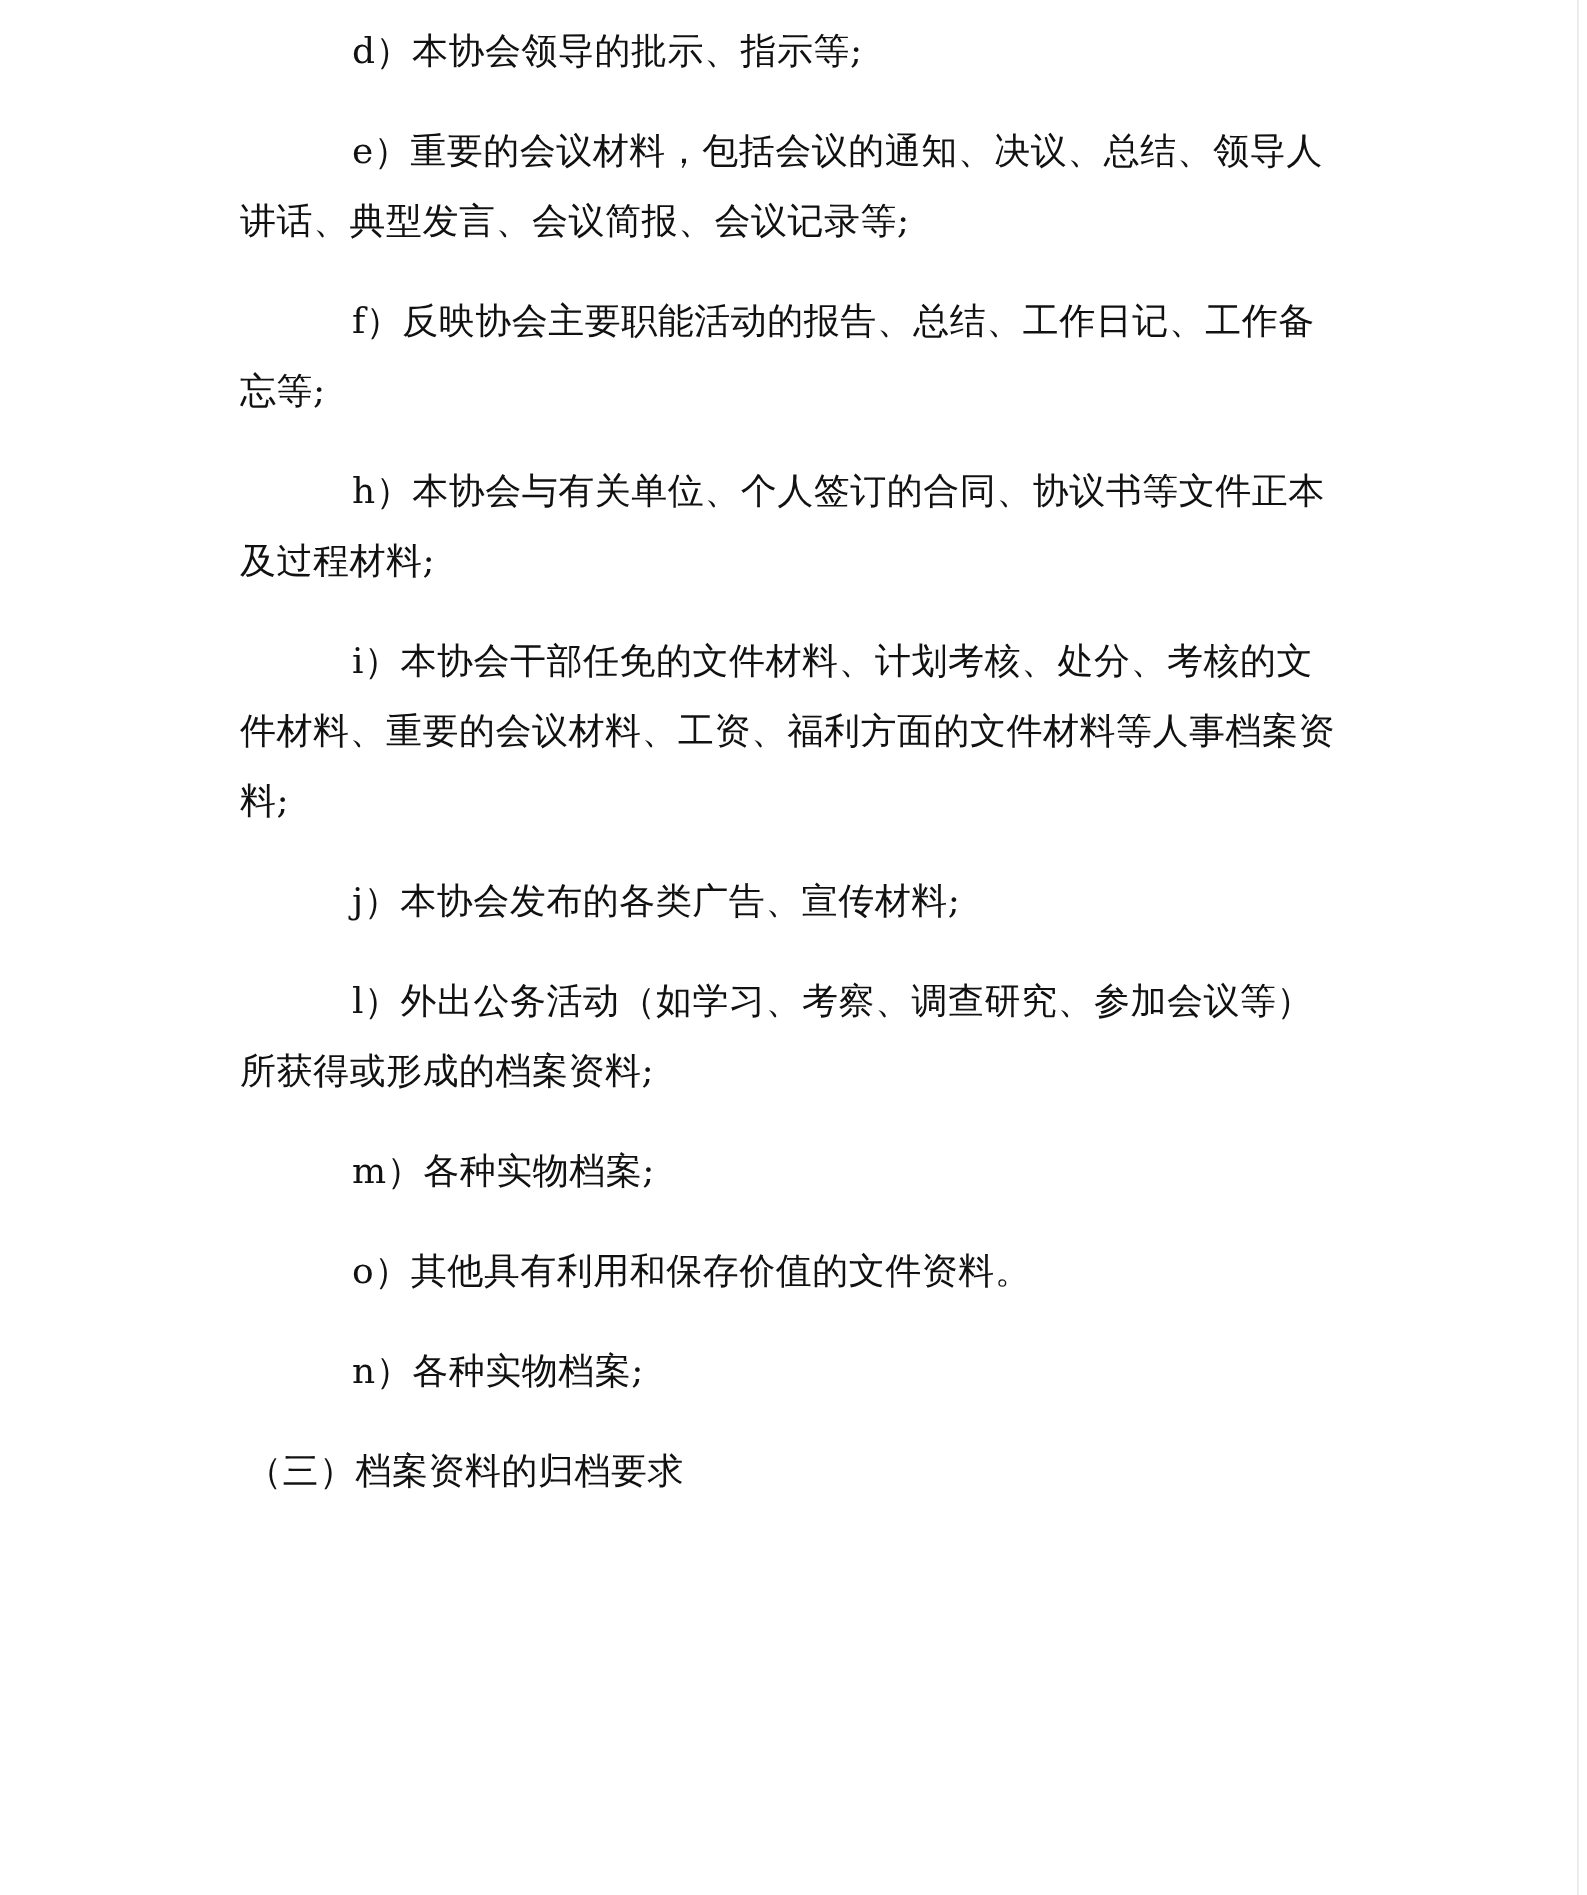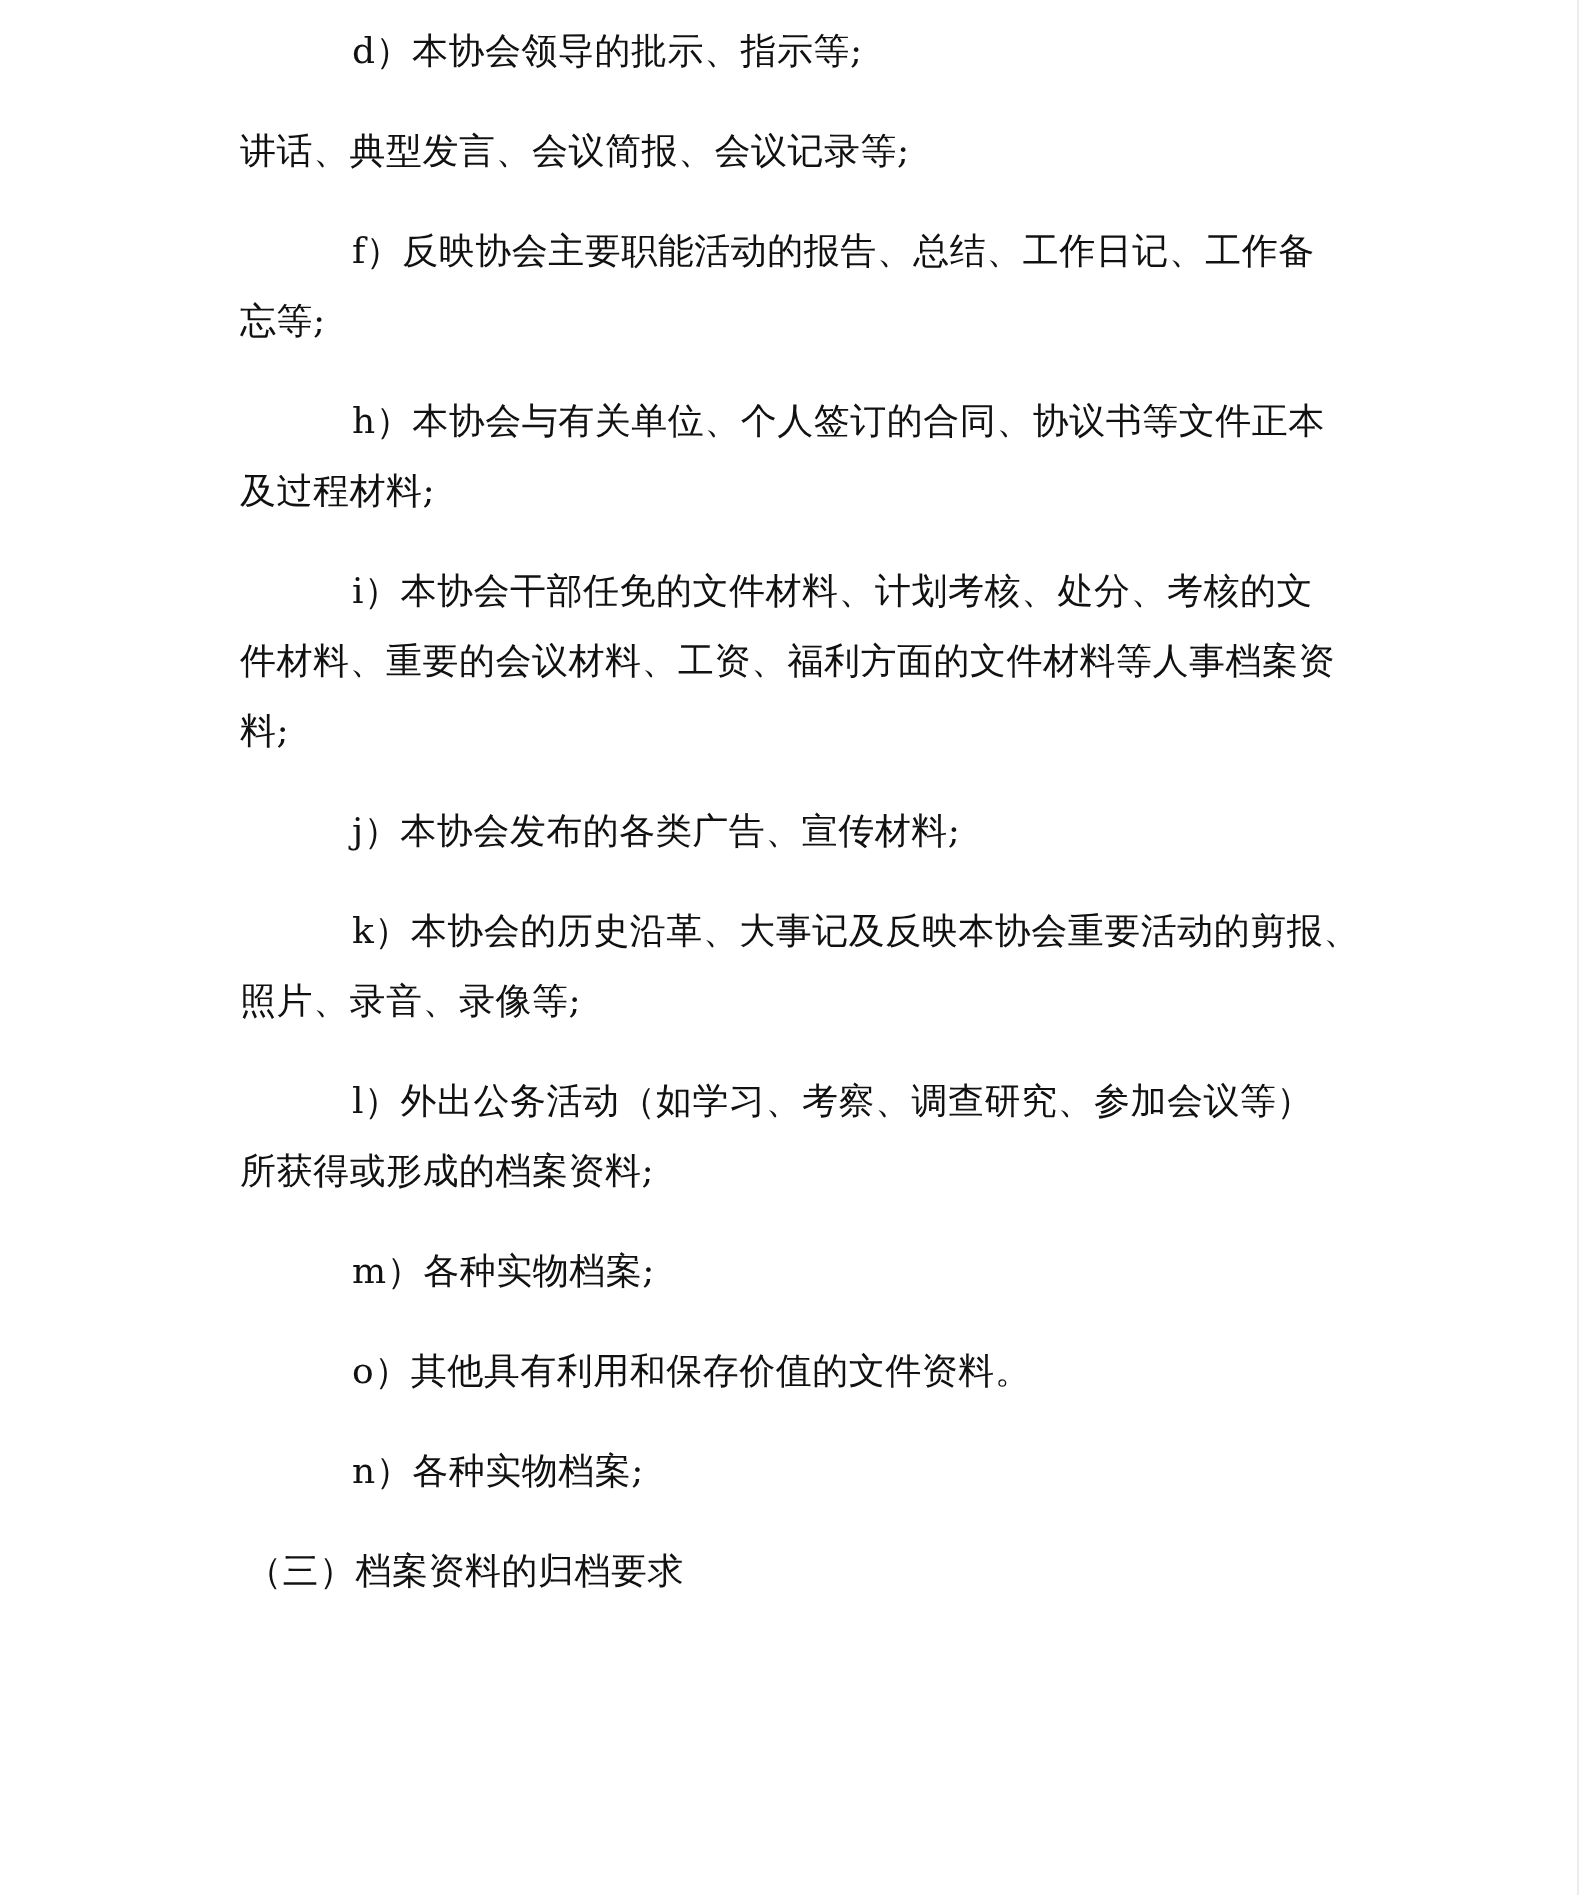--- a/index.html
+++ b/index.html
@@ -52,20 +52,21 @@
 
 <div class="page-edge-line"></div>
 
 <div class="doc-body">
 
   <div class="para">
     <div class="line first">d）本协会领导的批示、指示等;</div>
   </div>
 
   <div class="para">
+    <div class="line first">e）重要的会议材料，包括会议的通知、决议、总结、领导人</div>
     <div class="line">讲话、典型发言、会议简报、会议记录等;</div>
   </div>
 
   <div class="para">
     <div class="line first">f）反映协会主要职能活动的报告、总结、工作日记、工作备</div>
     <div class="line">忘等;</div>
   </div>
 
 
   <div class="para">
@@ -76,24 +77,20 @@
   <div class="para">
     <div class="line first">i）本协会干部任免的文件材料、计划考核、处分、考核的文</div>
     <div class="line">件材料、重要的会议材料、工资、福利方面的文件材料等人事档案资</div>
     <div class="line">料;</div>
   </div>
 
   <div class="para">
     <div class="line first">j）本协会发布的各类广告、宣传材料;</div>
   </div>
 
-  <div class="para">
-    <div class="line first">k）本协会的历史沿革、大事记及反映本协会重要活动的剪报、</div>
-    <div class="line">照片、录音、录像等;</div>
-  </div>
 
   <div class="para">
     <div class="line first">l）外出公务活动（如学习、考察、调查研究、参加会议等）</div>
     <div class="line">所获得或形成的档案资料;</div>
   </div>
 
   <div class="para">
     <div class="line first">m）各种实物档案;</div>
   </div>
 

